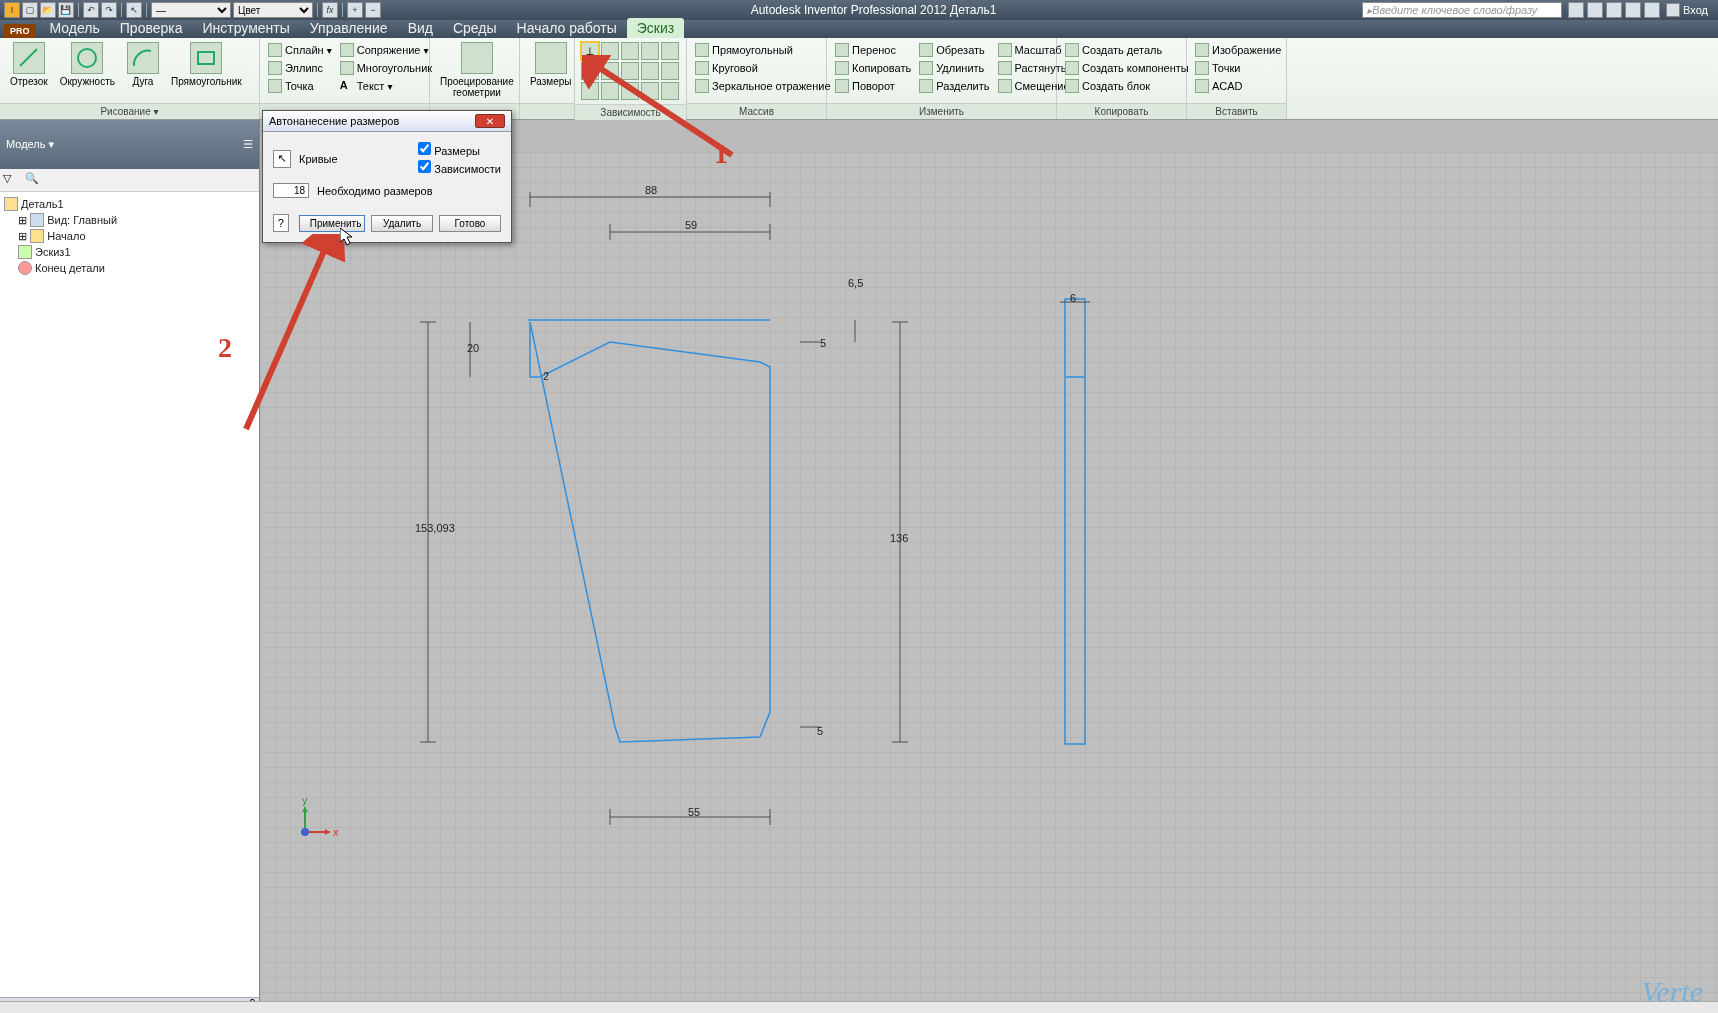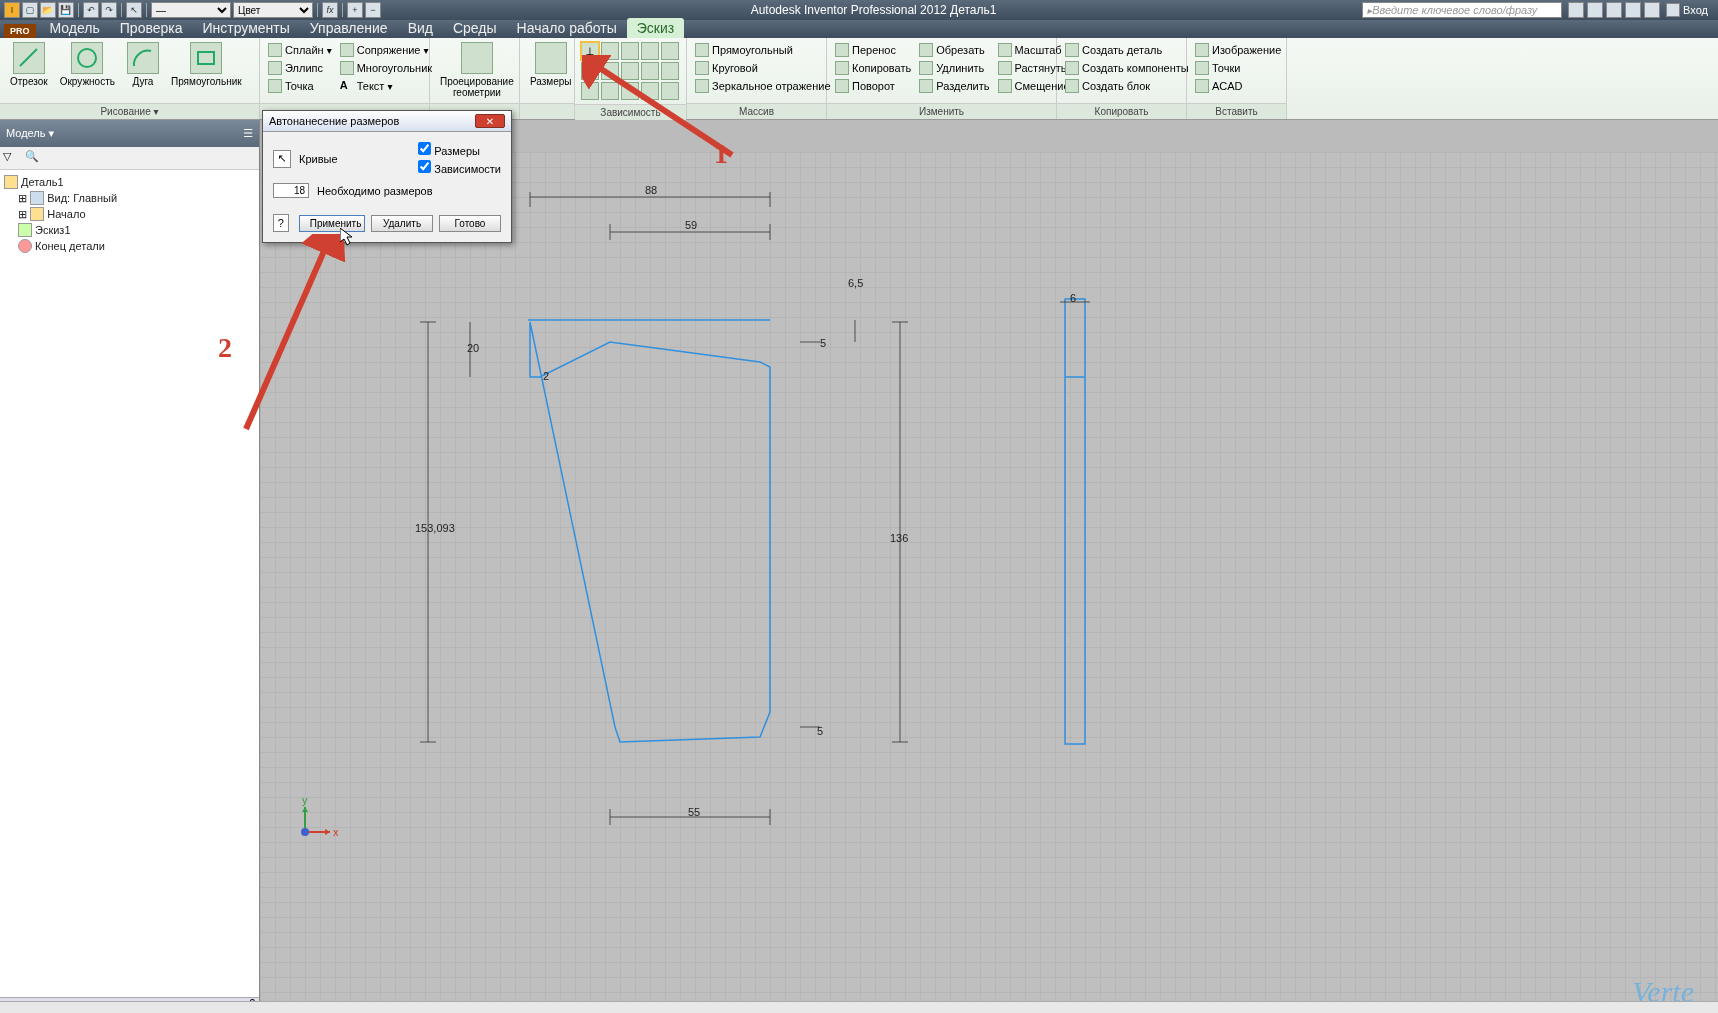--- a/index.html
+++ b/index.html
@@ -36,21 +36,21 @@
 .small-row { display:flex; flex-direction:column; gap:2px; padding:2px; }
 .small-btn { display:flex; align-items:center; gap:3px; cursor:pointer; font-size:10px; padding:1px 2px; white-space: nowrap; }
 .small-btn .ic { width:14px; height:14px; background:#cfe0cf; border:1px solid #8a8; flex-shrink:0; }
 .icon-grid { display:grid; grid-template-columns: repeat(5, 18px); gap:2px; padding:2px; }
 .icon-grid .ic { width:18px;height:18px;background:#cfe0cf;border:1px solid #8a8;cursor:pointer; display:flex;align-items:center;justify-content:center;}
 .icon-grid .ic.hot { outline:2px solid #f5c040; outline-offset:-1px; }
 
 
 .main { position:absolute; top:120px; left:0; right:0; bottom:0; display:flex; }
 .model-panel { width:260px; background:#e8e8e8; border-right:1px solid #888; display:flex; flex-direction:column;}
-.model-panel .hdr { background:linear-gradient(#7a8a9a,#5a6a7a); color:#fff; padding:7px 6px; font-size:11px; display:flex; align-items:center; justify-content:space-between;}
+.model-panel .hdr { background:linear-gradient(#7a8a9a,#5a6a7a); color:#fff; padding:18px 6px; font-size:11px; display:flex; align-items:center; justify-content:space-between;}
 .model-panel .tools { background:#f0f0f0; padding:3px; display:flex; gap:6px; border-bottom:1px solid #ccc;}
 .model-panel .tools .ic{width:16px;height:16px;}
 .tree { padding:4px; font-size:11px; color:#222; background:#fff; flex:1; overflow:auto;}
 .tree .node { display:flex; align-items:center; gap:3px; padding:1px 0; }
 .tree .ic { width:14px;height:14px;border:1px solid #999;background:#ffe090;flex-shrink:0; }
 .tree .indent1{padding-left:14px}
 .model-panel .mini{height:16px;background:#dde;border-top:1px solid #aaa;text-align:right;padding-right:4px;font-size:10px;}
 
 .canvas { flex:1; position:relative; background:#bfbfbf; background-image:
   linear-gradient(#b5b5b5 1px, transparent 1px),
@@ -71,21 +71,21 @@
 .dialog input.num{width:36px;text-align:right;font-size:10px;padding:1px 3px;border:1px solid #888;}
 .dialog .btns { display:flex; gap:6px; justify-content:flex-start; padding:6px 10px 10px; align-items:center;}
 .dialog button { padding:2px 10px; font-size:10px; border:1px solid #888; background:linear-gradient(#fff,#ddd); cursor:pointer; min-width:62px;}
 .dialog button.apply{outline:1px solid #4a80c0; outline-offset:-1px;}
 .dialog .help{width:18px;height:18px;border:1px solid #888;background:#fff;display:flex;align-items:center;justify-content:center;margin-right:4px;cursor:pointer;}
 
 
 .arrow { position:absolute; z-index:50; pointer-events:none;}
 .anum { position:absolute; font-size:28px; font-weight:bold; color:#d04030; z-index:51; font-family: Georgia, serif;}
 
-.watermark { position:absolute; right:24px; bottom:4px; color:#6ab0e0; font-size:30px; font-style:italic; font-weight:300; font-family: Georgia, serif; opacity:.85;}
+.watermark { position:absolute; right:15px; bottom:4px; color:#6ab0e0; font-size:30px; font-style:italic; font-weight:300; font-family: Georgia, serif; opacity:.85;}
 .status-bottom{position:absolute;left:0;right:0;bottom:0;height:12px;background:#e8e8e8;border-top:1px solid #aaa;}
 </style>
 </head>
 <body>
 
 <div class="title-bar">
   <div class="qat">
     <div class="ic" style="background:#f5b030;">I</div>
     <div class="ic">▢</div>
     <div class="ic">📂</div>

